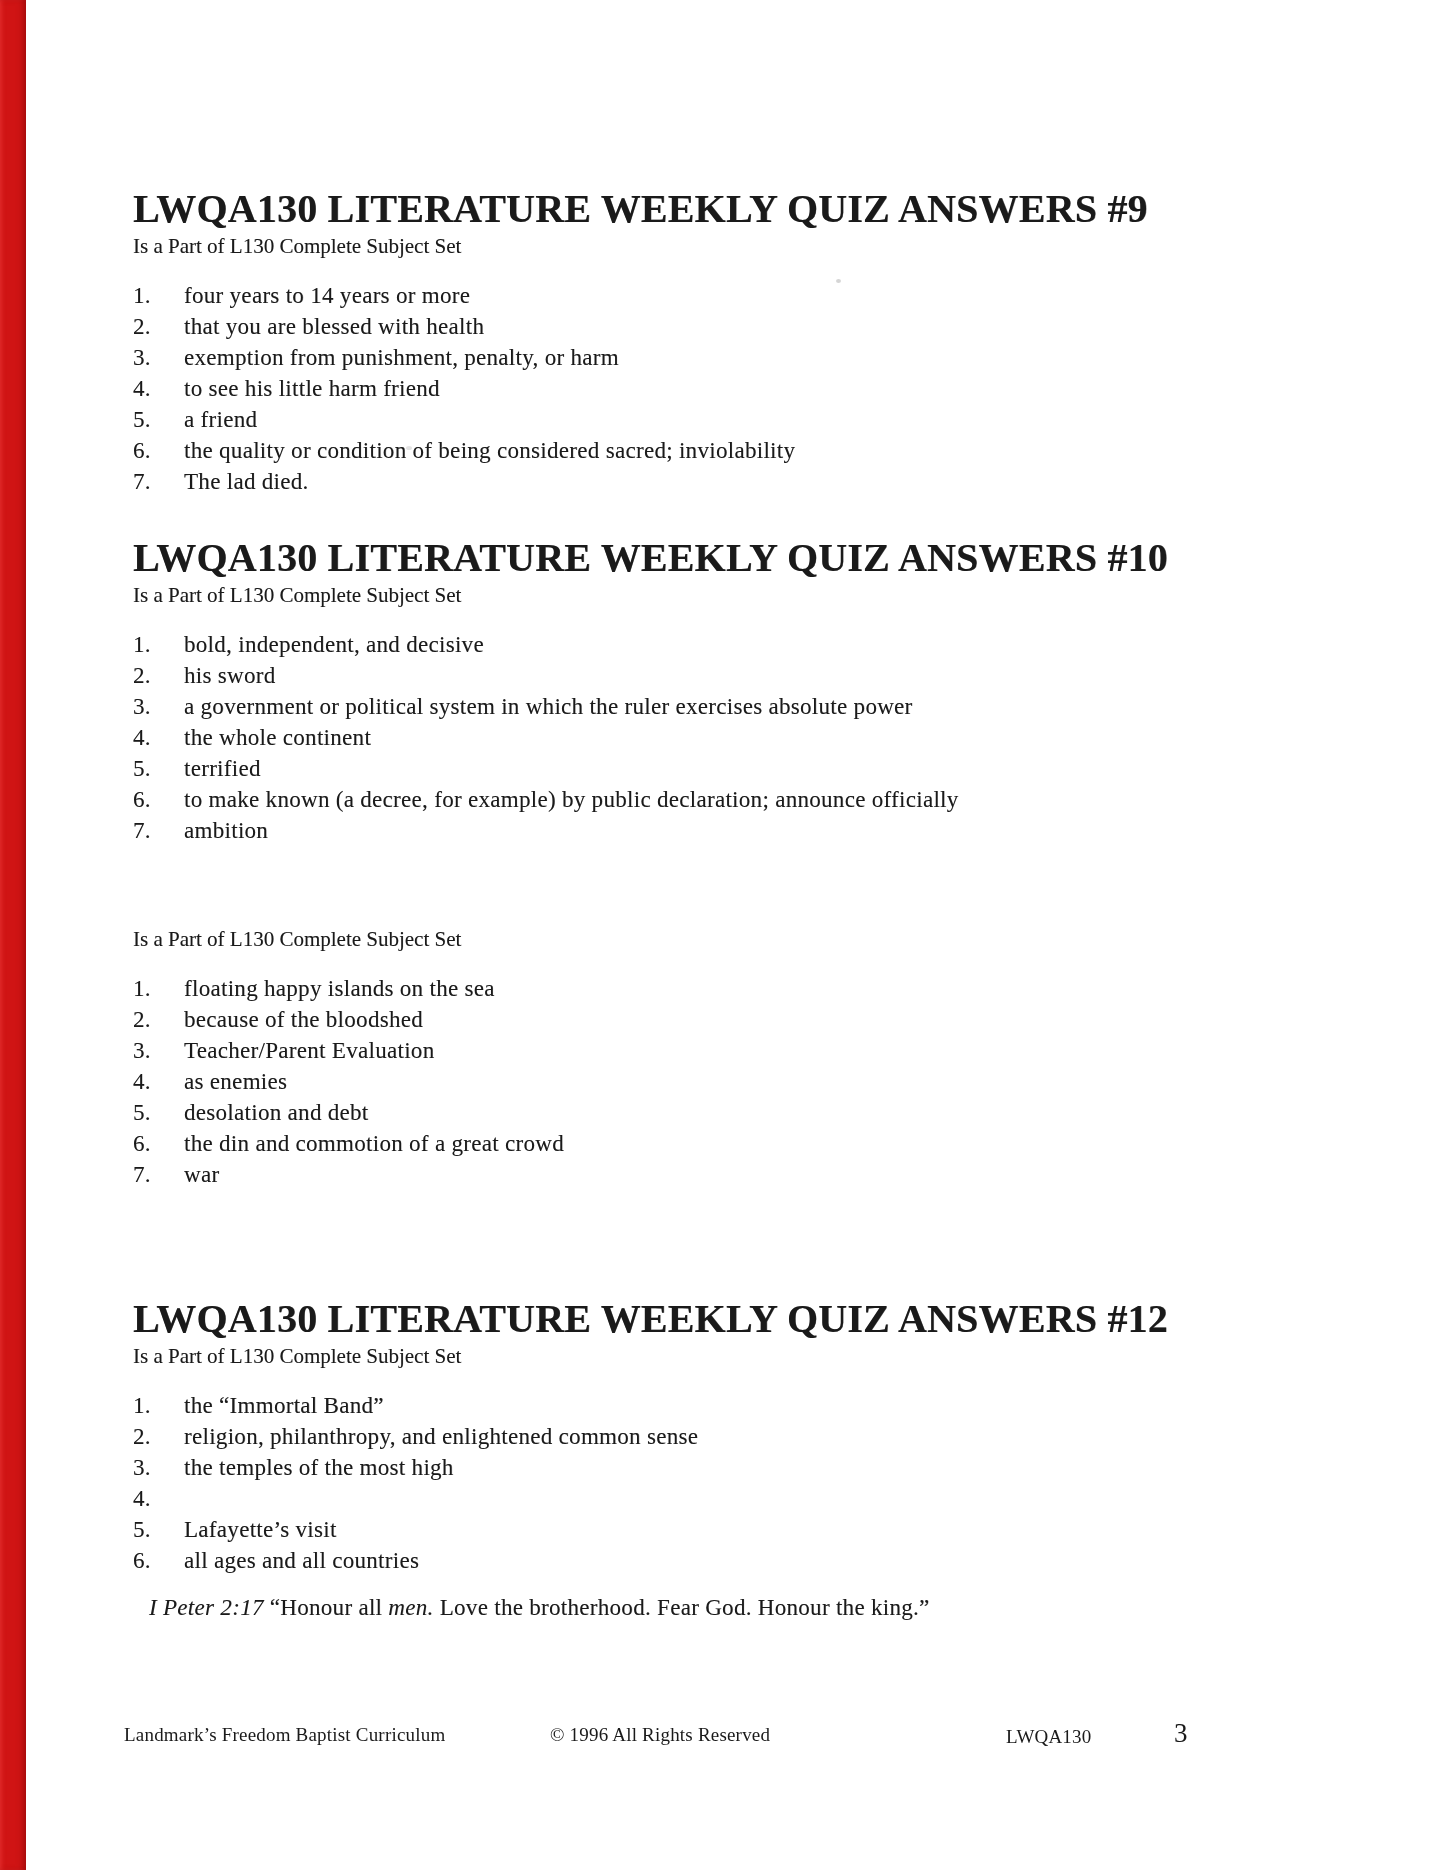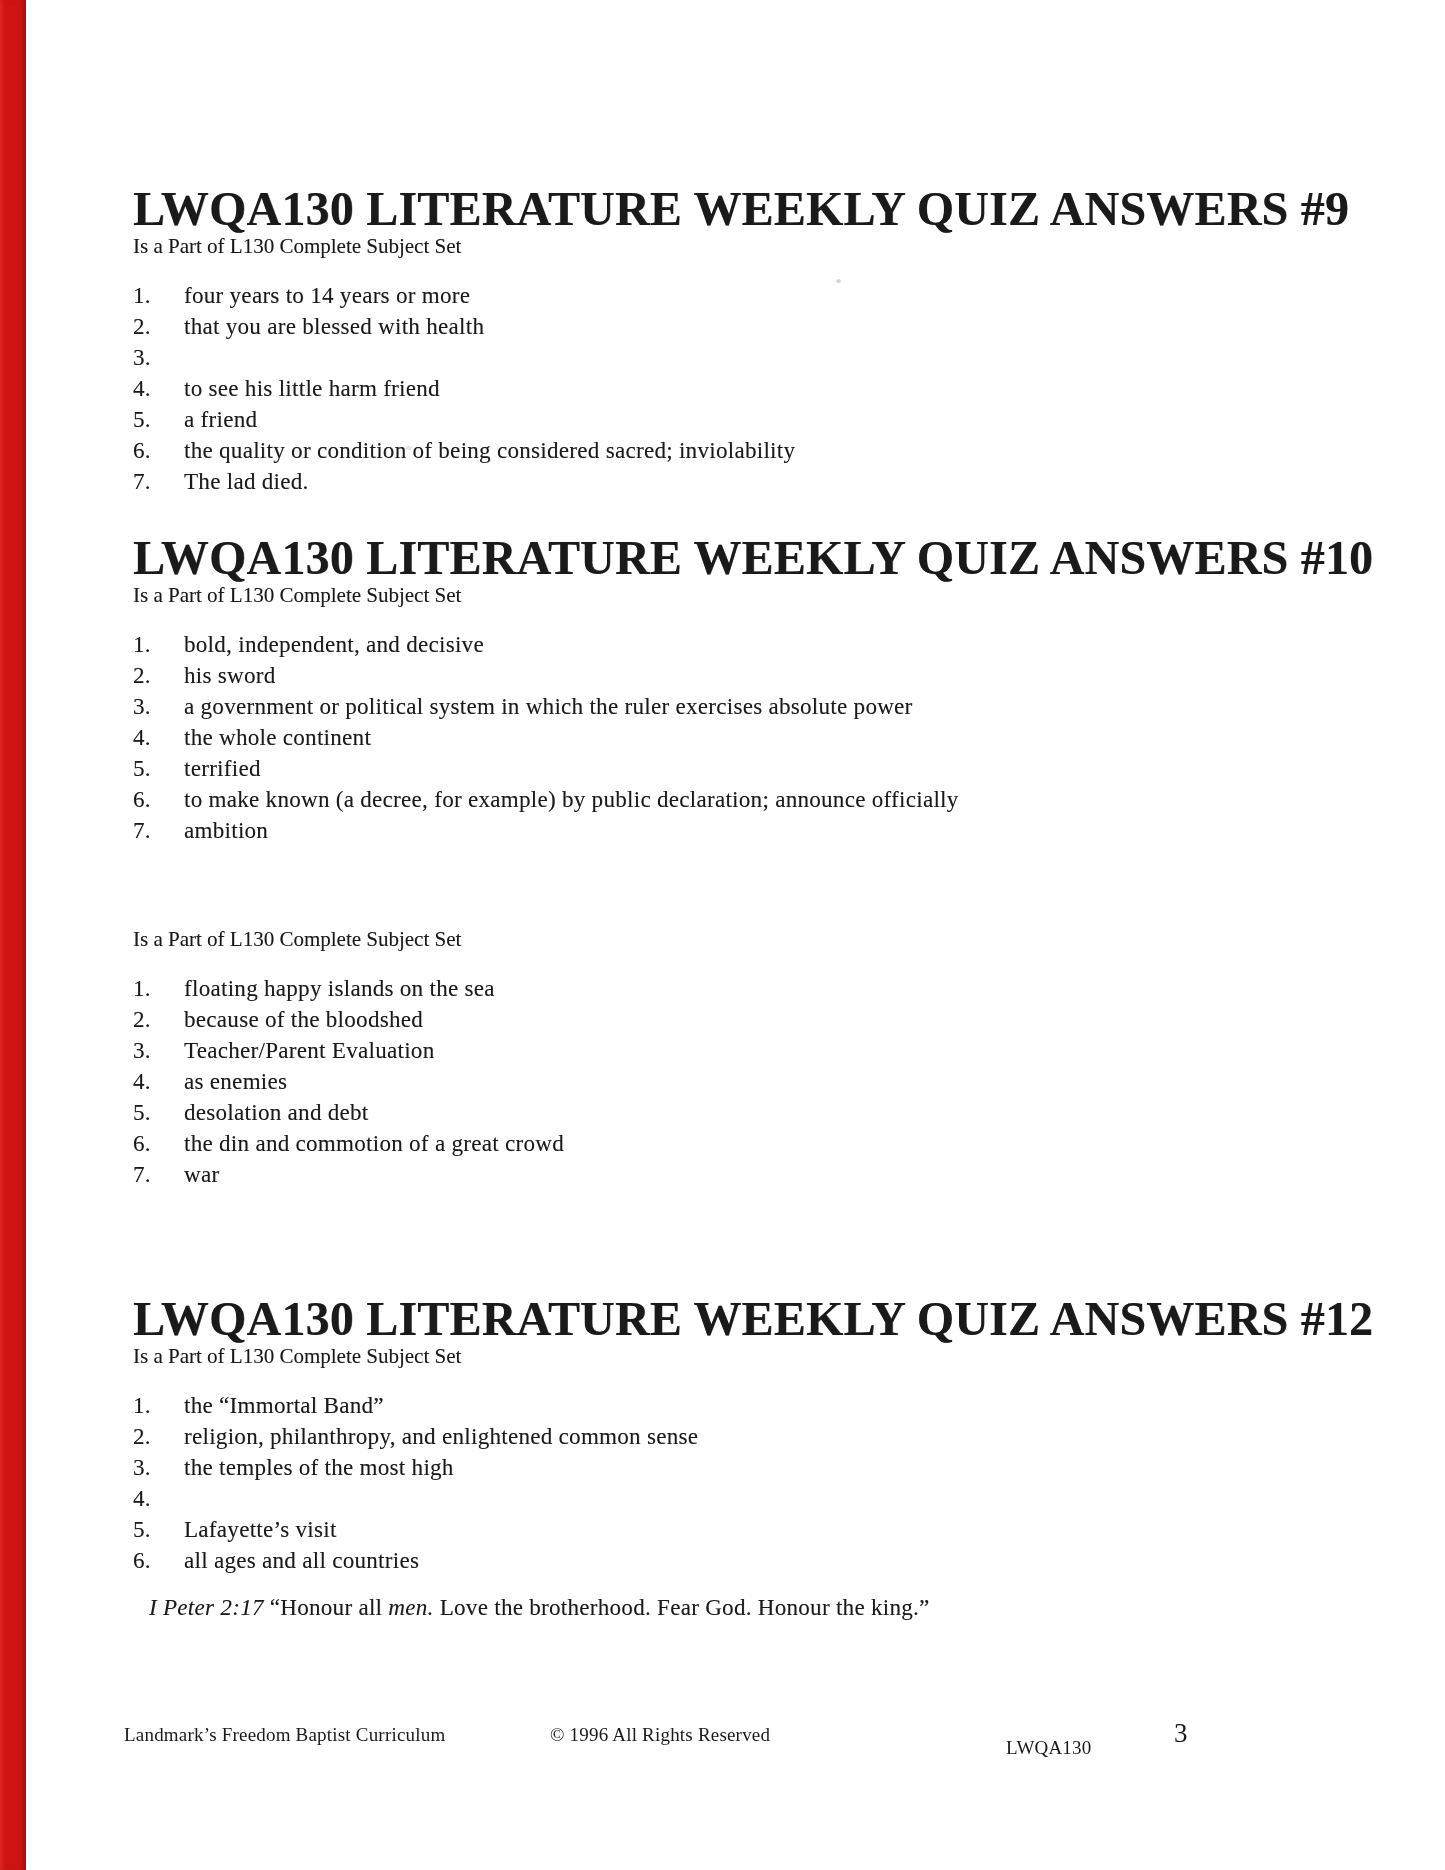--- a/index.html
+++ b/index.html
@@ -22,21 +22,21 @@
     box-shadow: inset -5px 0 7px -3px rgba(110,0,0,.55), inset 3px 0 5px -2px rgba(255,80,80,.5);
   }
 
   .quiz-section {
     position: absolute;
     left: 133px;
     width: 1240px;
   }
   .quiz-section h1 {
     margin: 0;
-    font-size: 48px;
+    font-size: 40px;
     line-height: 48px;
     font-weight: 700;
     white-space: nowrap;
     letter-spacing: 0.2px;
     text-shadow: 0.4px 0.4px 0.5px rgba(0,0,0,.45);
   }
   .subtitle {
     margin: 0;
     font-size: 21px;
     line-height: 26px;
@@ -61,21 +61,21 @@
     line-height: 31px;
     letter-spacing: 0.3px;
     text-shadow: 0.3px 0.3px 0.4px rgba(0,0,0,.3);
   }
   .scripture .it { font-style: italic; }
 
   .page-footer { position: absolute; left: 0; top: 1718px; width: 1443px; height: 40px; font-size: 19px; }
   .page-footer span { position: absolute; white-space: nowrap; letter-spacing: 0.2px; }
   .footer-left   { left: 124px;  top: 6px; }
   .footer-center { left: 550px;  top: 6px; }
-  .footer-code   { left: 1006px; top: 19px; }
+  .footer-code   { left: 1006px; top: 8px; }
   .footer-page   { left: 1174px; top: 0; font-size: 27px; }
 
   
   .speck { position: absolute; border-radius: 50%; background: #b9b9b9; opacity: .6; }
   .speck-1 { left: 836px; top: 279px; width: 5px; height: 4px; }
   .speck-2 { left: 406px; top: 446px; width: 6px; height: 4px; opacity: .4; }
 </style>
 </head>
 <body style="background: rgb(255, 255, 255); color: rgb(26, 26, 26);">
 
@@ -90,20 +90,21 @@
           <li>
             <span class="num">1.</span>
             <span class="txt">four years to 14 years or more</span>
           </li>
           <li>
             <span class="num">2.</span>
             <span class="txt">that you are blessed with health</span>
           </li>
           <li>
             <span class="num">3.</span>
+            <span class="txt">exemption from punishment, penalty, or harm</span>
           </li>
           <li>
             <span class="num">4.</span>
             <span class="txt">to see his little harm friend</span>
           </li>
           <li>
             <span class="num">5.</span>
             <span class="txt">a friend</span>
           </li>
           <li>

